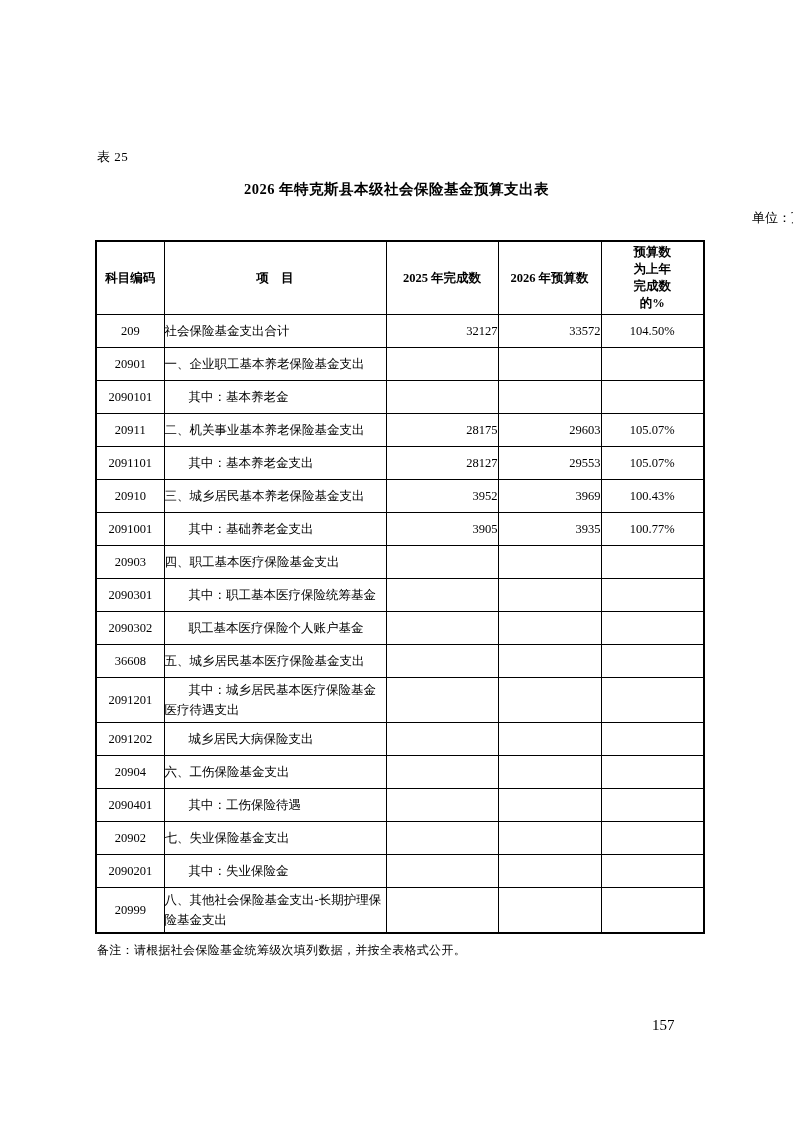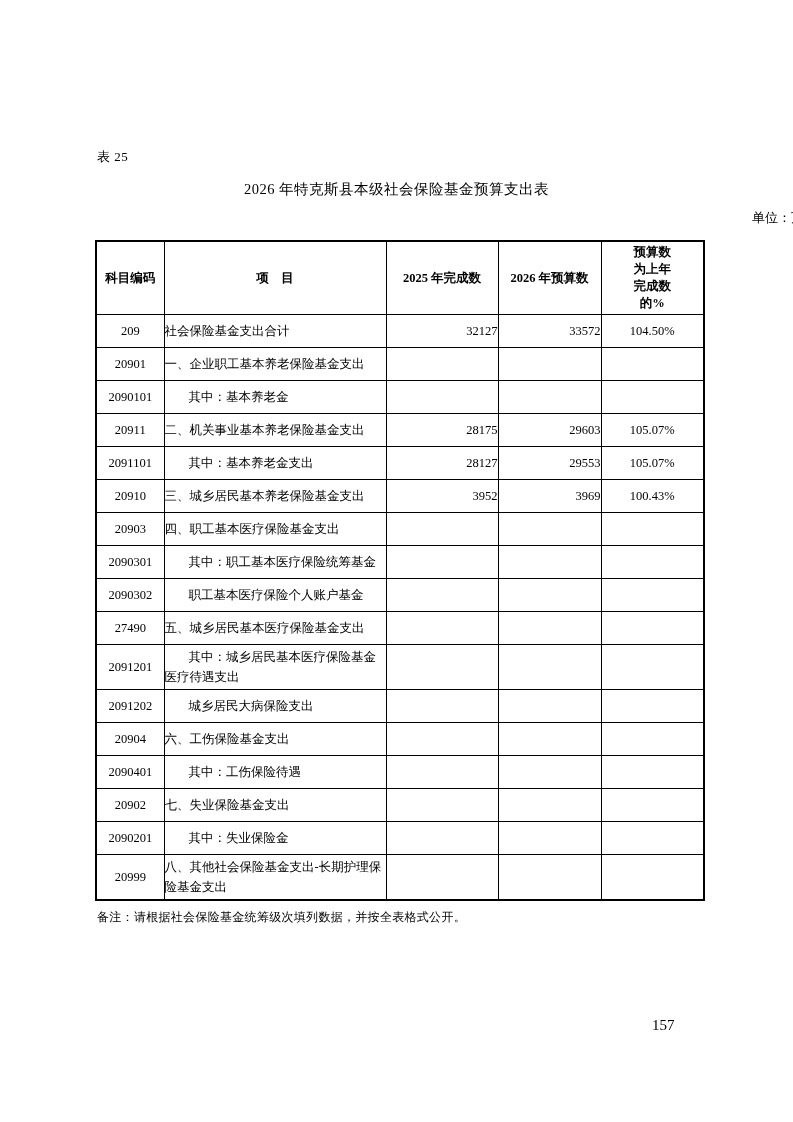--- a/index.html
+++ b/index.html
@@ -21,21 +21,21 @@
     left: 97px; top: 148px;
     font-size: 13px;
     letter-spacing: 0.5px;
   }
   .doc-title {
     position: absolute;
     left: 0; top: 180px;
     width: 793px;
     text-align: center;
     font-size: 14.5px;
-    font-weight: normal;
+    font-weight: bold;
     letter-spacing: 0.5px;
   }
   .content {
     position: absolute;
     left: 95px; top: 209px;
     width: 724px;
   }
   .unit {
     text-align: right;
     font-size: 13px;
@@ -159,20 +159,27 @@
             <td class="pct">105.07%</td>
           </tr>
           <tr>
             <td class="code">20910</td>
             <td class="item">三、城乡居民基本养老保险基金支出</td>
             <td class="num">3952</td>
             <td class="num">3969</td>
             <td class="pct">100.43%</td>
           </tr>
           <tr>
+            <td class="code">2091001</td>
+            <td class="item indent">其中：基础养老金支出</td>
+            <td class="num">3905</td>
+            <td class="num">3935</td>
+            <td class="pct">100.77%</td>
+          </tr>
+          <tr>
             <td class="code">20903</td>
             <td class="item">四、职工基本医疗保险基金支出</td>
             <td class="num"></td>
             <td class="num"></td>
             <td class="pct"></td>
           </tr>
           <tr>
             <td class="code">2090301</td>
             <td class="item indent">其中：职工基本医疗保险统筹基金</td>
             <td class="num"></td>
@@ -180,21 +187,21 @@
             <td class="pct"></td>
           </tr>
           <tr>
             <td class="code">2090302</td>
             <td class="item indent">职工基本医疗保险个人账户基金</td>
             <td class="num"></td>
             <td class="num"></td>
             <td class="pct"></td>
           </tr>
           <tr>
-            <td class="code">27490</td>
+            <td class="code">36608</td>
             <td class="item">五、城乡居民基本医疗保险基金支出</td>
             <td class="num"></td>
             <td class="num"></td>
             <td class="pct"></td>
           </tr>
           <tr>
             <td class="code">2091201</td>
             <td class="item indent">其中：城乡居民基本医疗保险基金医疗待遇支出</td>
             <td class="num"></td>
             <td class="num"></td>

